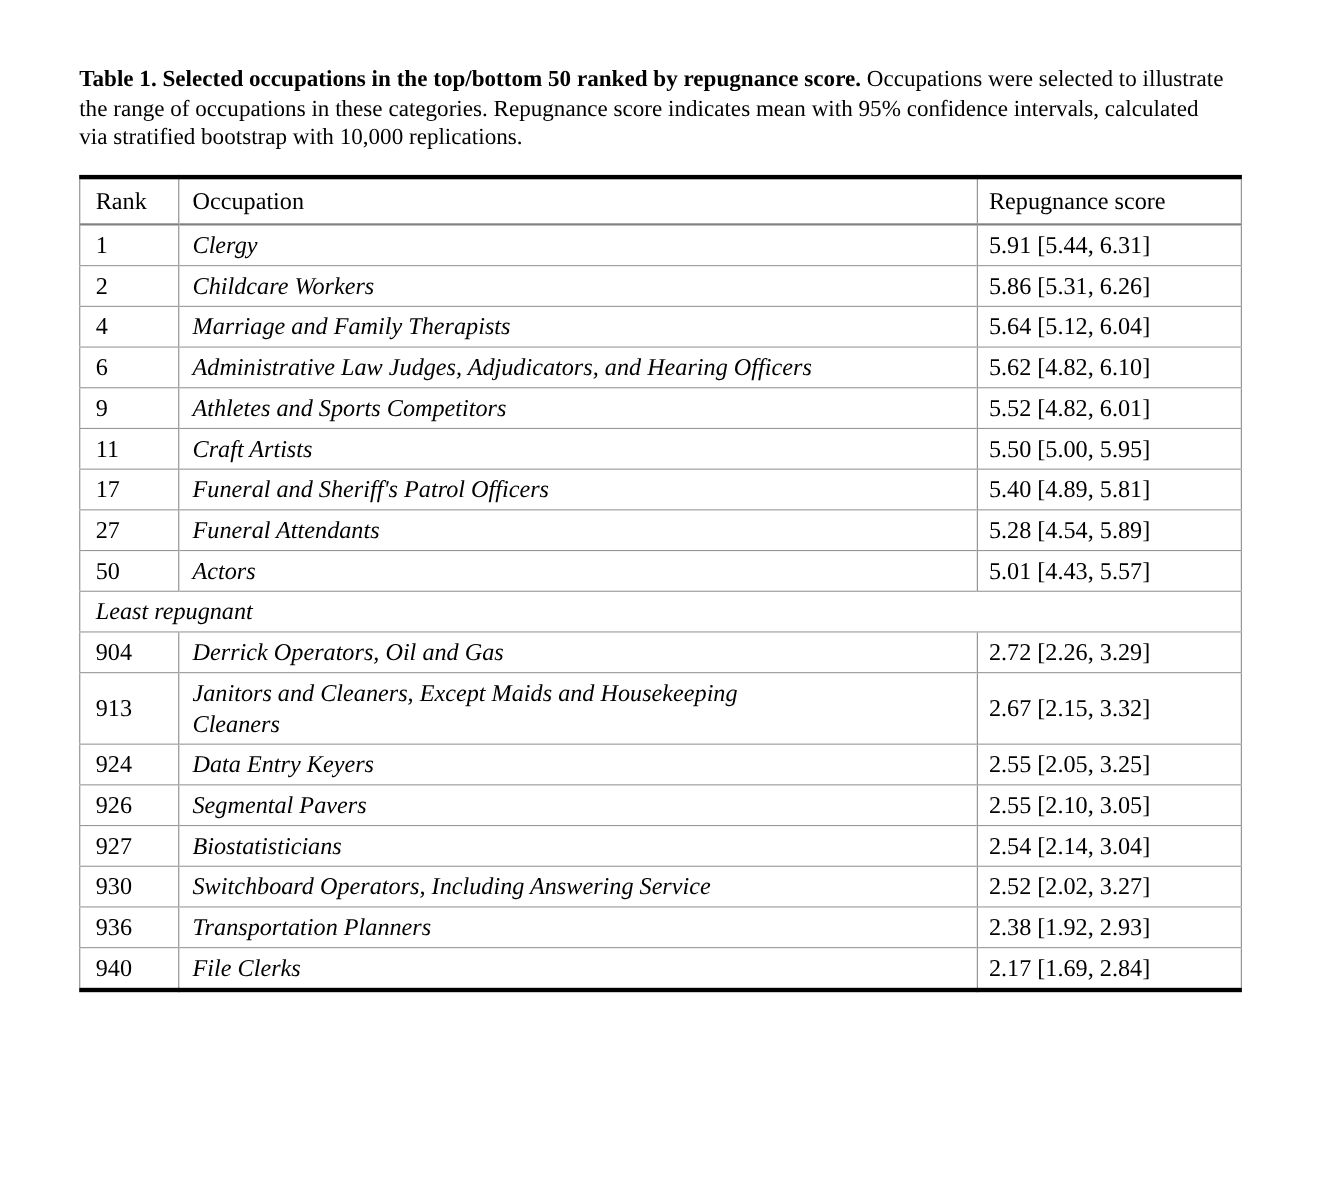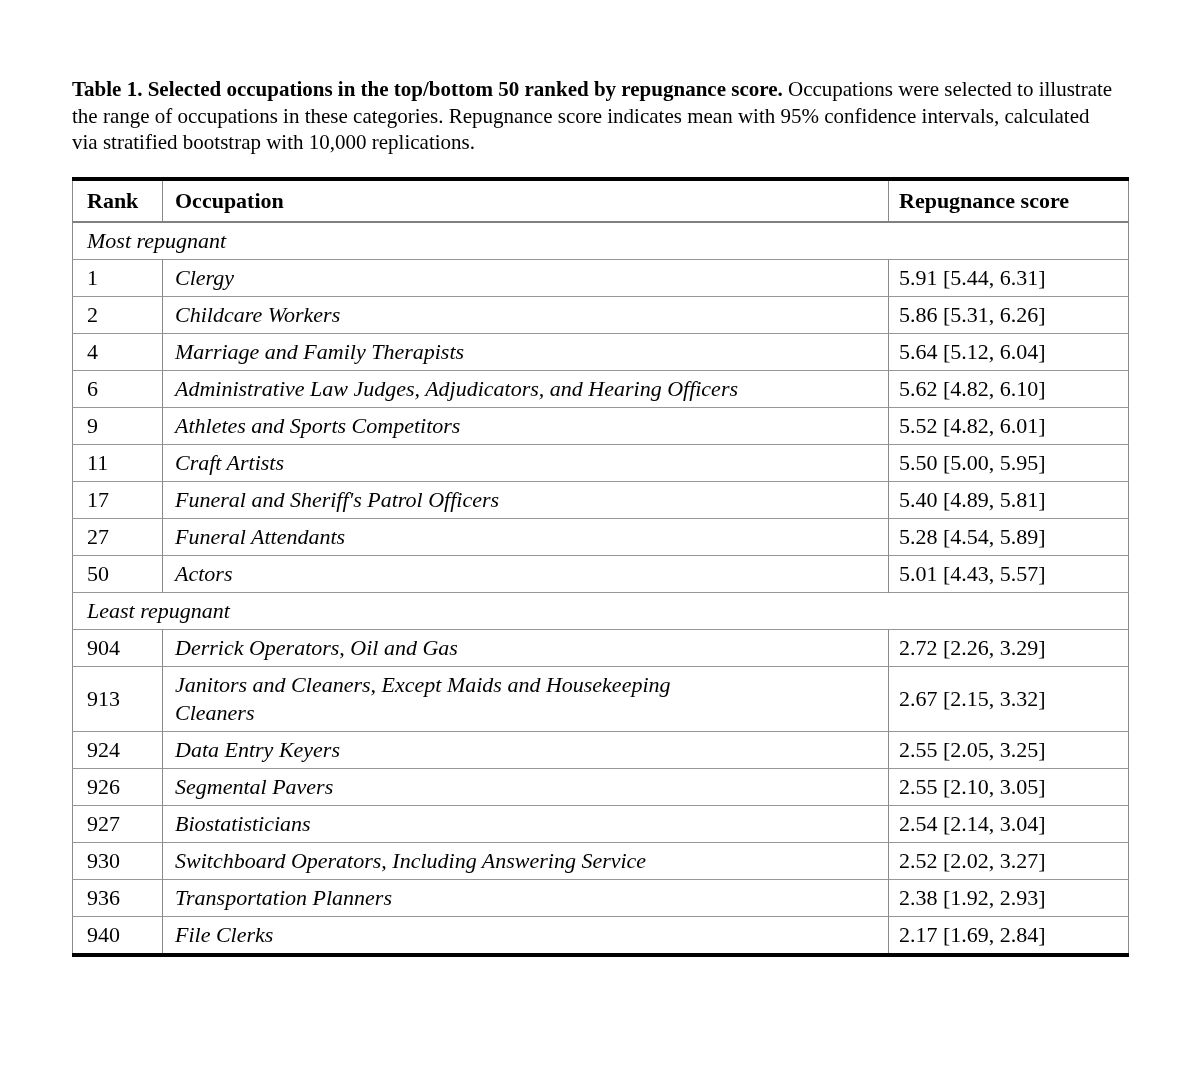--- a/index.html
+++ b/index.html
@@ -9,21 +9,21 @@
     width: 1200px;
     height: 1089px;
     font-family: "Liberation Serif", serif;
     color: #000000;
     -webkit-font-smoothing: antialiased;
   }
   .page {
     box-sizing: border-box;
     width: 1200px;
     height: 1089px;
-    padding: 76px 72px 0 72px;
+    padding: 58px 72px 0 72px;
     overflow: hidden;
   }
   .caption {
     width: 1042px;
     font-size: 21px;
     line-height: 26.5px;
     margin: 0 0 21px 0;
     text-align: left;
   }
   .caption strong { font-weight: bold; }
@@ -36,21 +36,21 @@
     border-top: 4px solid #000000;
     border-bottom: 4px solid #000000;
     border-left: 1px solid #8a8a8a;
     border-right: 1px solid #8a8a8a;
   }
   col.col-rank  { width: 90px; }
   col.col-occ   { width: 726px; }
   col.col-score { width: 240px; }
 
   th {
-    font-weight: bold;
+    font-weight: normal;
     text-align: left;
     vertical-align: middle;
     line-height: 28px;
     padding: 6px 8px 6px 14px;
     border-bottom: 2px solid #808080;
   }
   th.h-occ   { padding-left: 12px; }
   th.h-score { padding-left: 10px; }
 
   td {
@@ -84,23 +84,20 @@
       <col class="col-score">
     </colgroup>
     <thead>
       <tr>
         <th class="h-rank">Rank</th>
         <th class="h-occ">Occupation</th>
         <th class="h-score">Repugnance score</th>
       </tr>
     </thead>
     <tbody id="table-body">
-  <tr>
-    <td colspan="3" class="section-label">Most repugnant</td>
-  </tr>
 
   <tr>
     <td class="cell-rank">1</td>
     <td class="cell-occ">Clergy</td>
     <td class="cell-score">5.91 [5.44, 6.31]</td>
   </tr>
 
   <tr>
     <td class="cell-rank">2</td>
     <td class="cell-occ">Childcare Workers</td>

